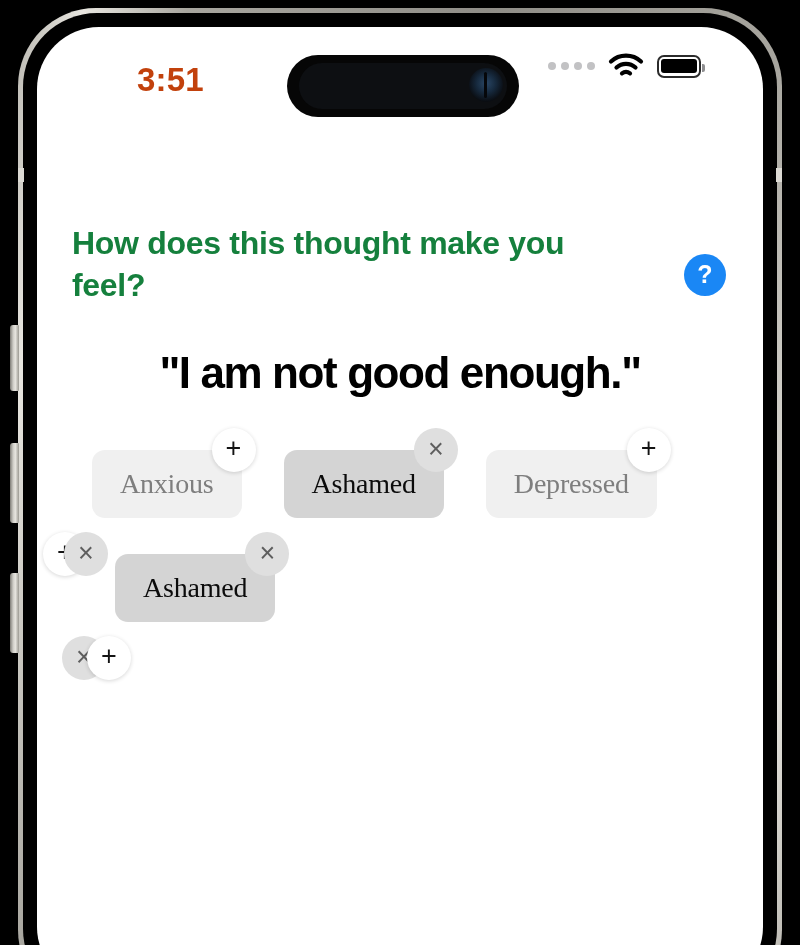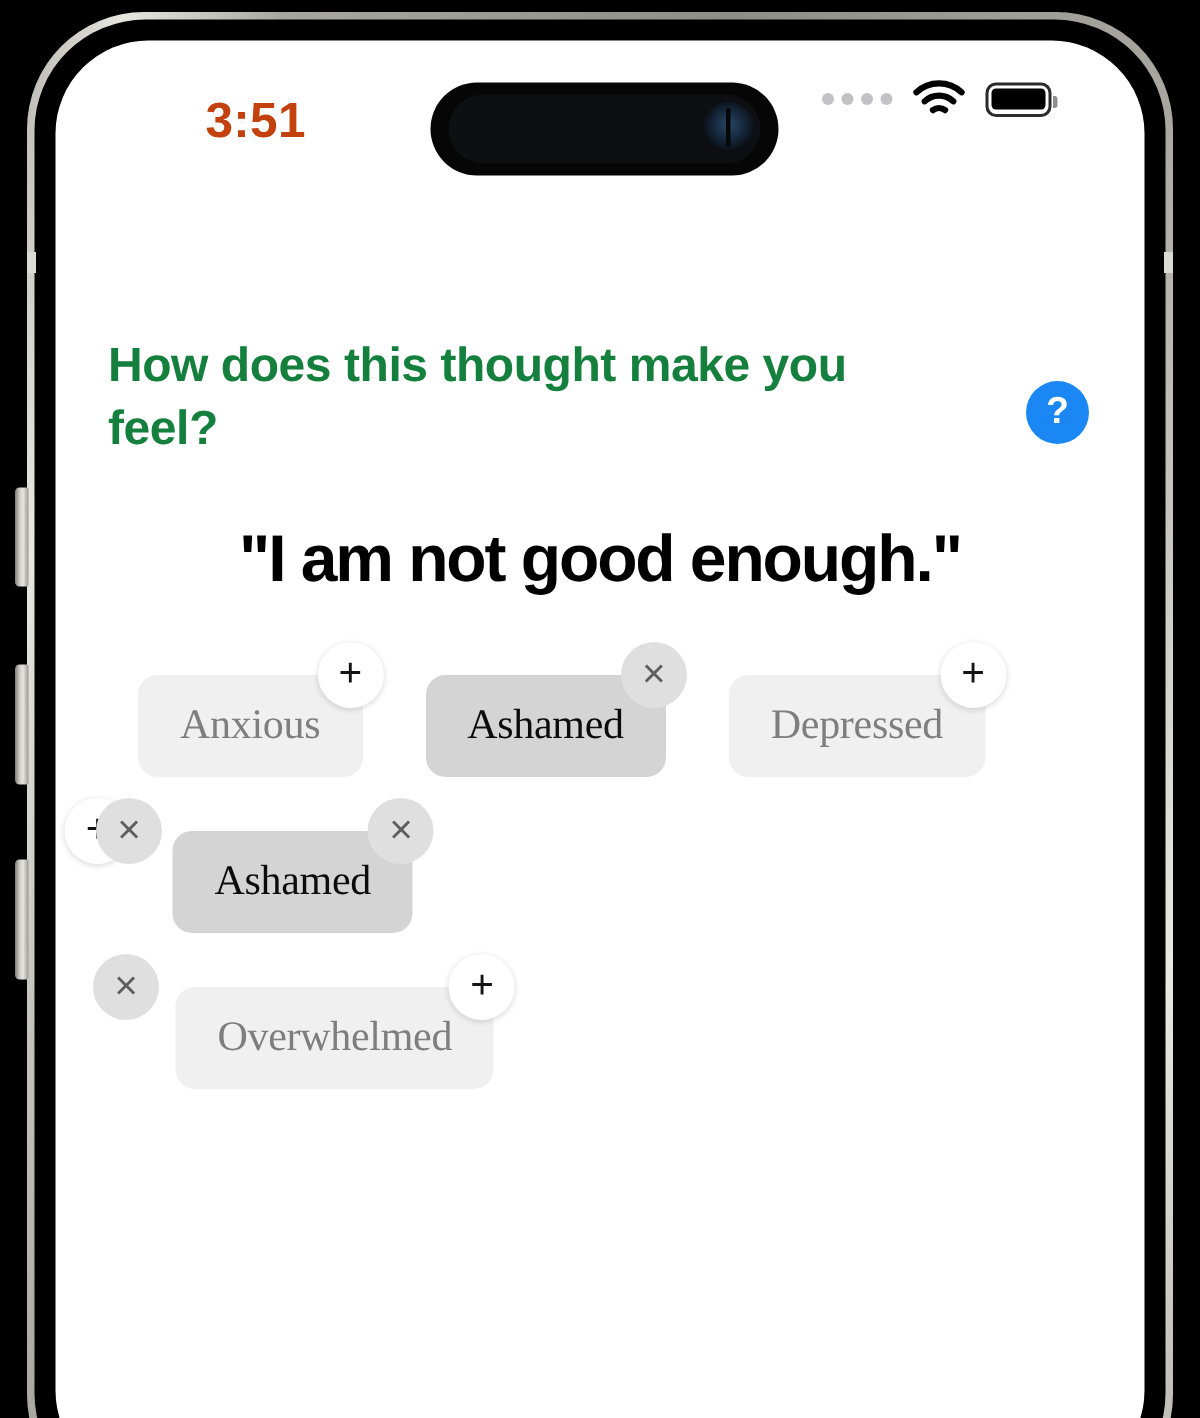--- a/index.html
+++ b/index.html
@@ -363,20 +363,19 @@
           <div class="chip-wrap">
             <button class="chip selected">Ashamed</button>
             <button class="chip-badge remove">×</button>
           </div>
         </div>
         <div class="emotion-row row-3">
           <div class="chip-wrap">
             <button class="chip-badge remove">×</button>
           </div>
           <div class="chip-wrap">
-            <button class="chip unselected">Overwhelmed</button>
             <button class="chip-badge add">+</button>
           </div>
         </div>
       </div>
 
   </div>
 </div>
 
 </body></html>

